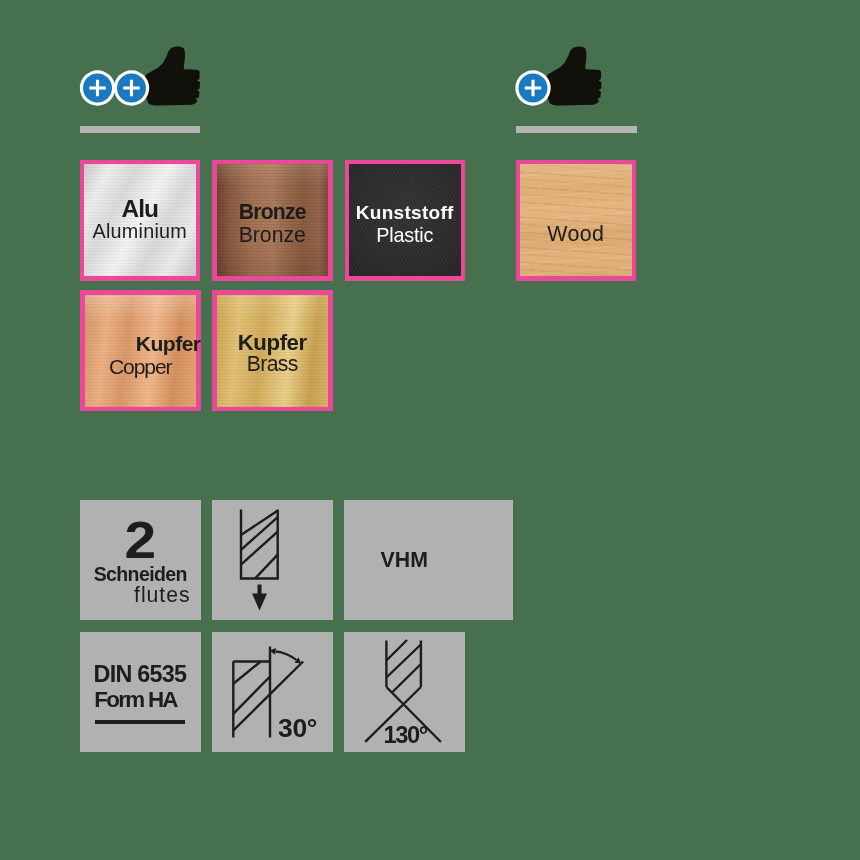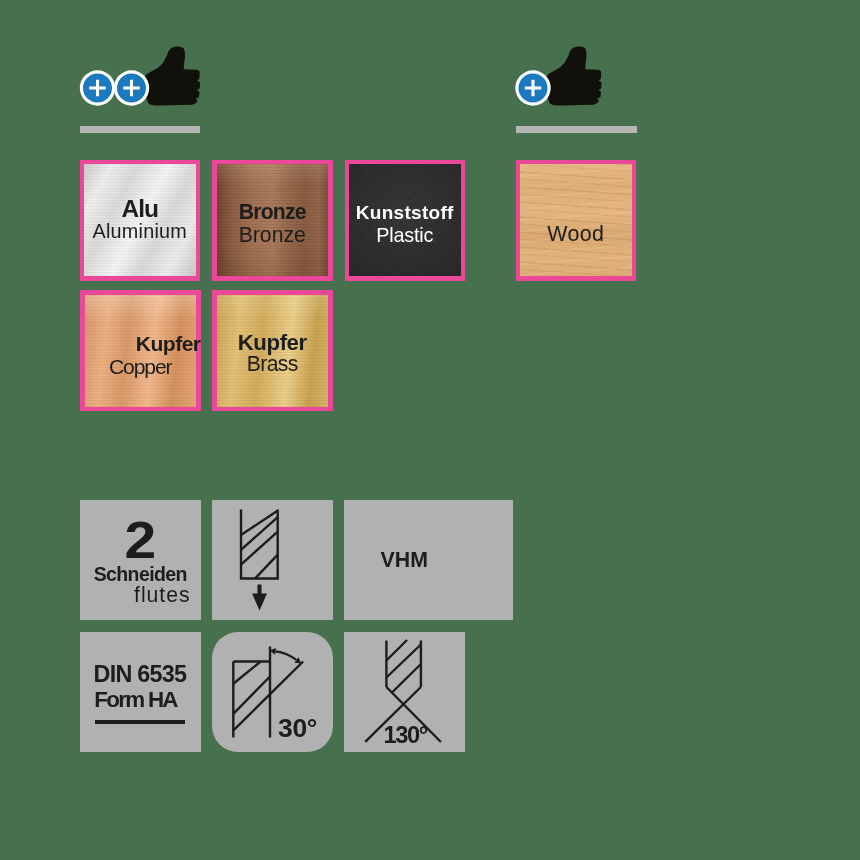--- a/index.html
+++ b/index.html
@@ -123,21 +123,21 @@
 <div class="tile" style="left:344px;top:499.5px;padding-left:48px;">
   <div class="tl" style="top:50.9px;font-weight:bold;font-size:21.3px;line-height:21.3px;">VHM</div>
 </div>
 
 <div class="tile" style="left:80px;top:631.5px;">
   <div class="abs" style="left:13.5px;top:31.2px;font-weight:bold;font-size:23.4px;line-height:23.4px;letter-spacing:-.75px;white-space:nowrap;">DIN 6535</div>
   <div class="abs" style="left:14.2px;top:57.2px;font-weight:bold;font-size:22.4px;line-height:22.4px;letter-spacing:-1.7px;white-space:nowrap;">Form HA</div>
   <div class="abs" style="left:15px;top:88px;width:90.3px;height:4.7px;background:#1d1d1b;"></div>
 </div>
 
-<div class="tile" style="left:212px;top:631.5px;border-radius:26px;">
+<div class="tile" style="left:212px;top:631.5px;">
   <svg width="120.5" height="120" viewBox="212 631.5 120.5 120">
     <g stroke="#1d1d1b" stroke-width="2.4" fill="none">
       <path d="M270 646 V737"></path>
       <path d="M233.3 661 H270"></path>
       <path d="M233.3 661 V737"></path>
       <path d="M232.9 730.4 L303.1 661"></path>
       <path d="M233.3 683.3 L260.7 661"></path>
       <path d="M233.3 713.3 L270 676"></path>
       <path d="M275.5 650.8 A43 43 0 0 1 296.5 659.5" stroke-width="2.2"></path>
     </g>

